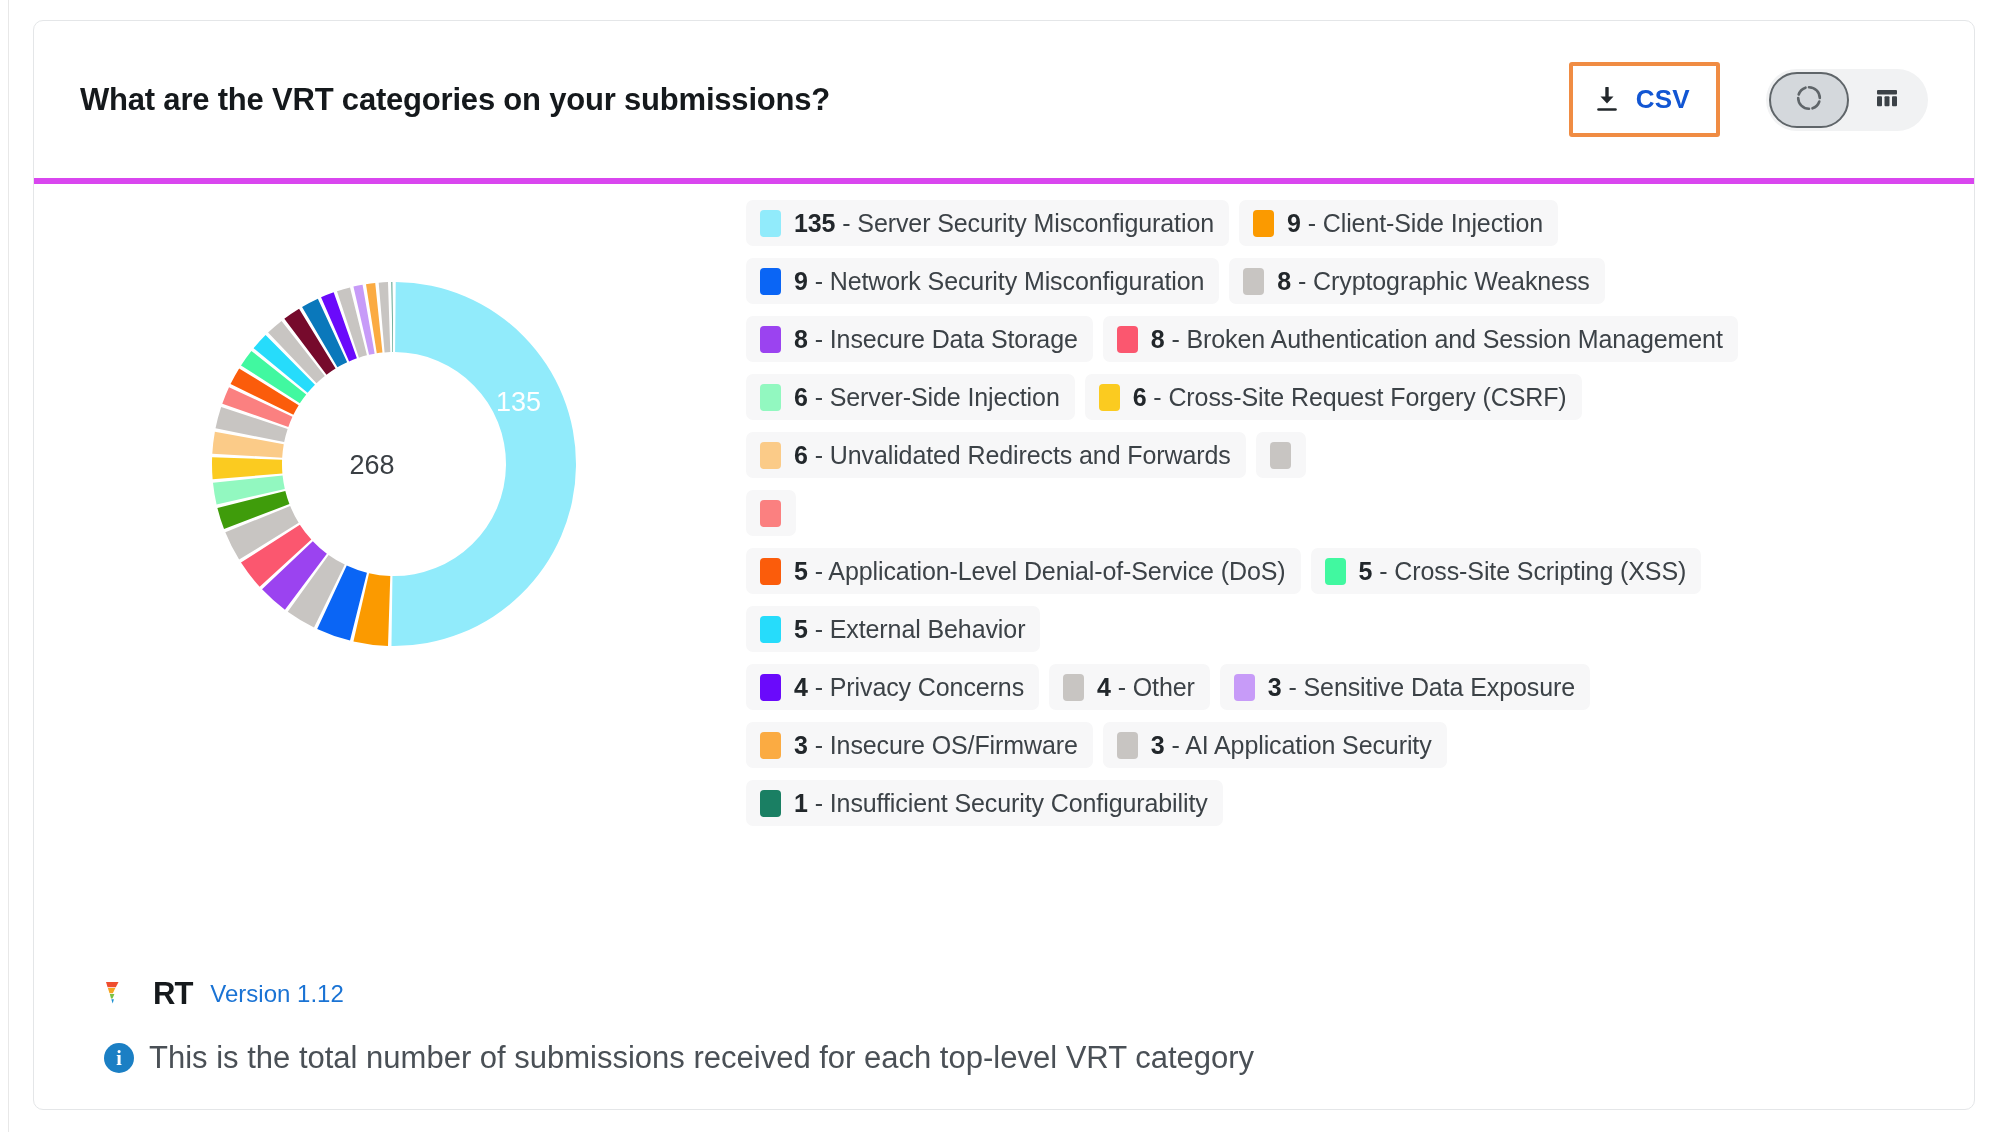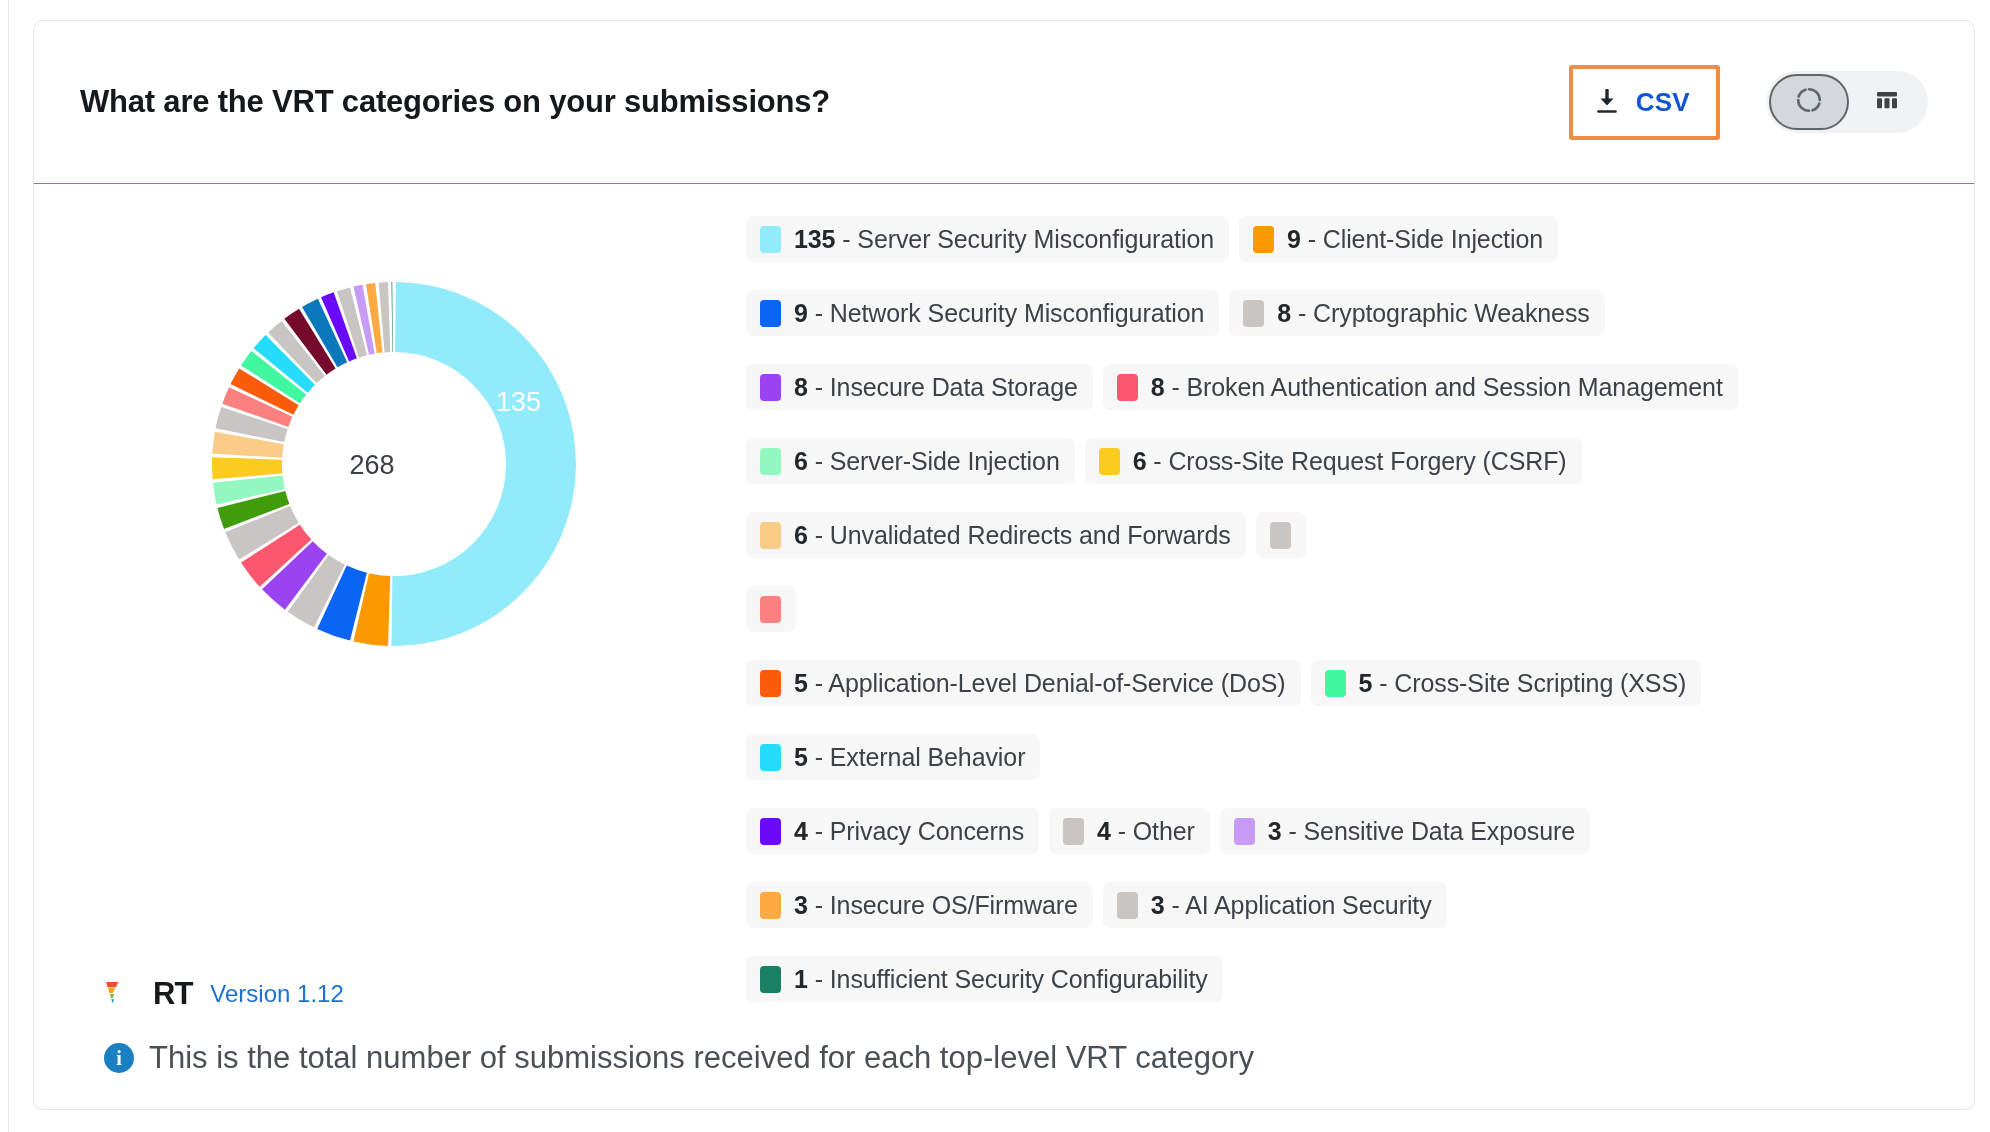--- a/index.html
+++ b/index.html
@@ -28,21 +28,21 @@
     width: 1942px; height: 1090px;
     background: #ffffff;
     border: 1px solid #e4e6e8;
     border-radius: 10px;
   }
 
   
   .card-header {
     position: relative;
     height: 163px;
-    border-bottom: 1px solid #d946ef;
+    border-bottom: 6px solid #d946ef;
     display: flex;
     align-items: center;
     padding: 0 46px 0 46px;
   }
   .card-title {
     font-size: 31px;
     font-weight: bold;
     color: #15191c;
     letter-spacing: -0.2px;
     white-space: nowrap;
@@ -119,25 +119,25 @@
   }
   .slice-label {
     position: absolute;
     left: 352px; top: 173px;
     font-size: 27px; color: #ffffff;
   }
 
   
   .legend {
     position: absolute;
-    left: 712px; top: 32px;
+    left: 712px; top: 16px;
     width: 1190px;
     display: flex; flex-wrap: wrap;
     align-content: flex-start;
-    gap: 16px;
+    gap: 0px;
   }
   .legend-row {
     display: flex; flex-wrap: nowrap; align-items: center;
     gap: 10px;
     width: 100%;
     margin-bottom: 12px;
     height: 46px;
   }
   .legend-item {
     display: flex; align-items: center;

